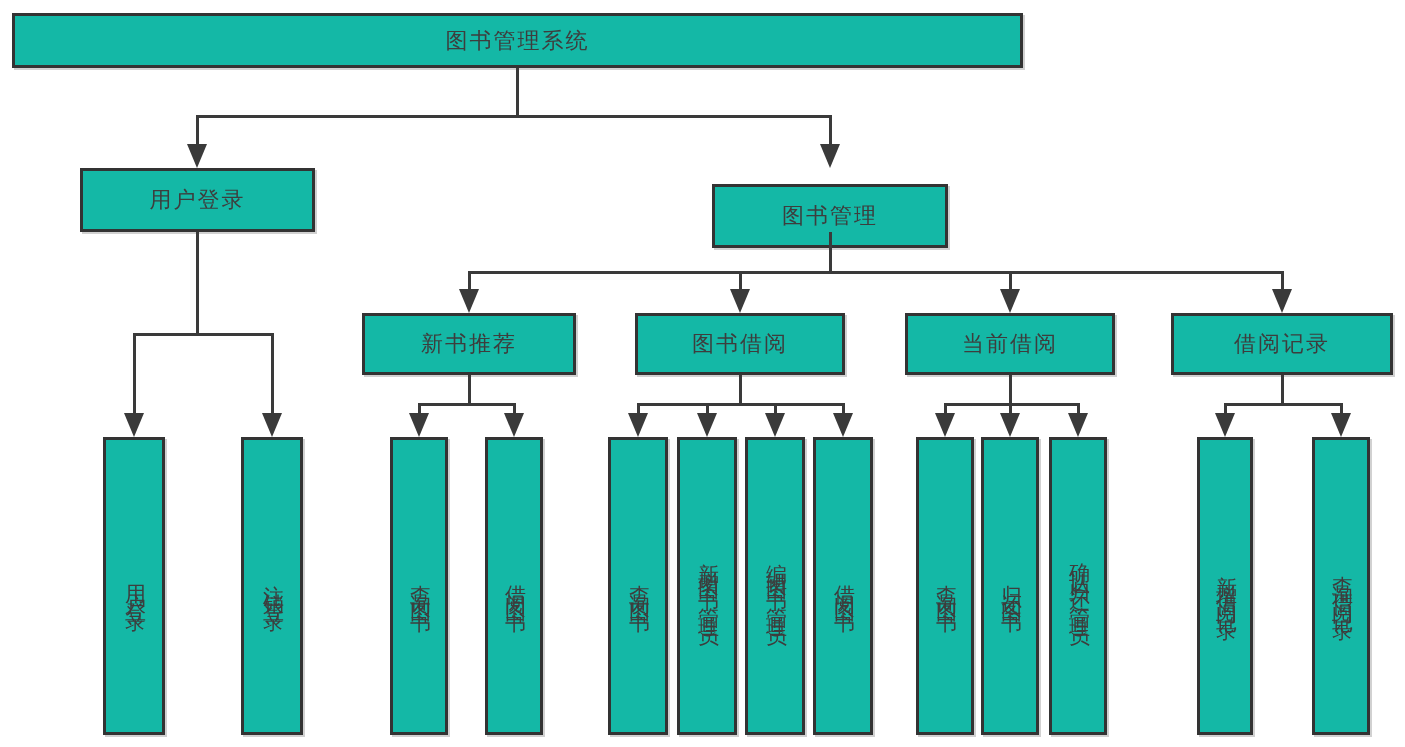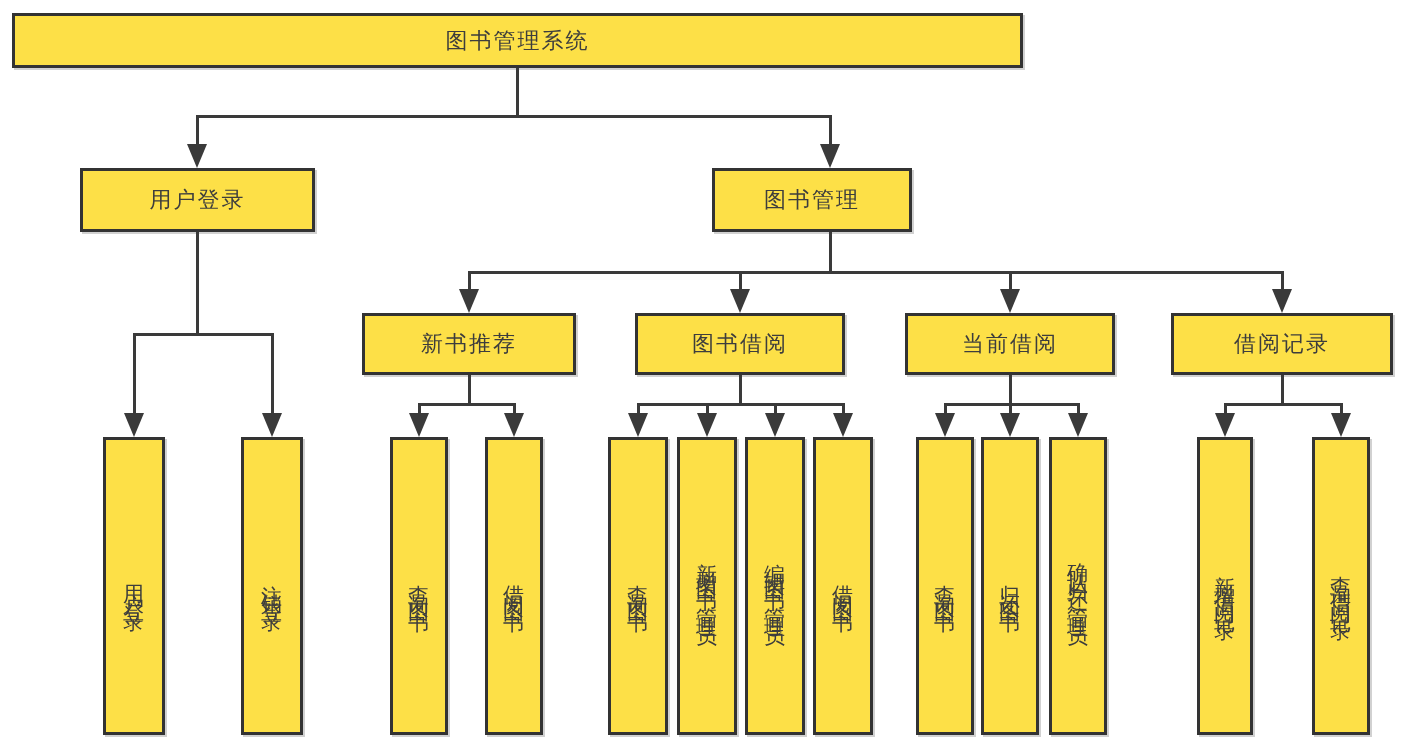--- a/index.html
+++ b/index.html
@@ -13,25 +13,26 @@
   body{font-family:"Liberation Sans","DejaVu Sans",sans-serif;}
   #canvas{
     position:relative;
     width:1405px;height:747px;
     background:var(--background);
     overflow:hidden;
   }
   .node{
     position:absolute;
     box-sizing:border-box;
-    background:#fde047;
+    background:#14b8a6;
     border:3px solid var(--box-border);
     box-shadow:2px 2px 0 rgba(0,0,0,0.18);
     display:flex;align-items:center;justify-content:center;
     color:var(--text);
+    font-family:Liberation Mono, monospace;
   }
   .node.h{
     font-size:22px;
     letter-spacing:2px;
     white-space:nowrap;
   }
   .node.v span{
     writing-mode:vertical-rl;
     text-orientation:mixed;
     font-size:21px;
@@ -64,21 +65,21 @@
   <div class="node h" style="left:12px;top:13px;width:1011px;height:55px">图书管理系统</div>
 
   <div class="vl" style="left:516px;top:68px;height:50px"></div>
   <div class="hl" style="left:196px;top:115px;width:636px"></div>
   <div class="vl" style="left:196px;top:115px;height:31px"></div>
   <div class="arrow" style="left:187px;top:144px"></div>
   <div class="vl" style="left:829px;top:115px;height:31px"></div>
   <div class="arrow" style="left:820px;top:144px"></div>
 
   <div class="node h" style="left:80px;top:168px;width:235px;height:64px">用户登录</div>
-  <div class="node h" style="left:712px;top:168px;width:200px;height:64px">图书管理</div>
+  <div class="node h" style="left:712px;top:184px;width:236px;height:64px">图书管理</div>
 
   <div class="vl" style="left:196px;top:232px;height:104px"></div>
   <div class="hl" style="left:133px;top:333px;width:141px"></div>
   <div class="vl" style="left:133px;top:333px;height:82px"></div>
   <div class="arrow" style="left:124px;top:413px"></div>
   <div class="vl" style="left:271px;top:333px;height:82px"></div>
   <div class="arrow" style="left:262px;top:413px"></div>
 
   <div class="vl" style="left:829px;top:232px;height:42px"></div>
   <div class="hl" style="left:468px;top:271px;width:816px"></div>

